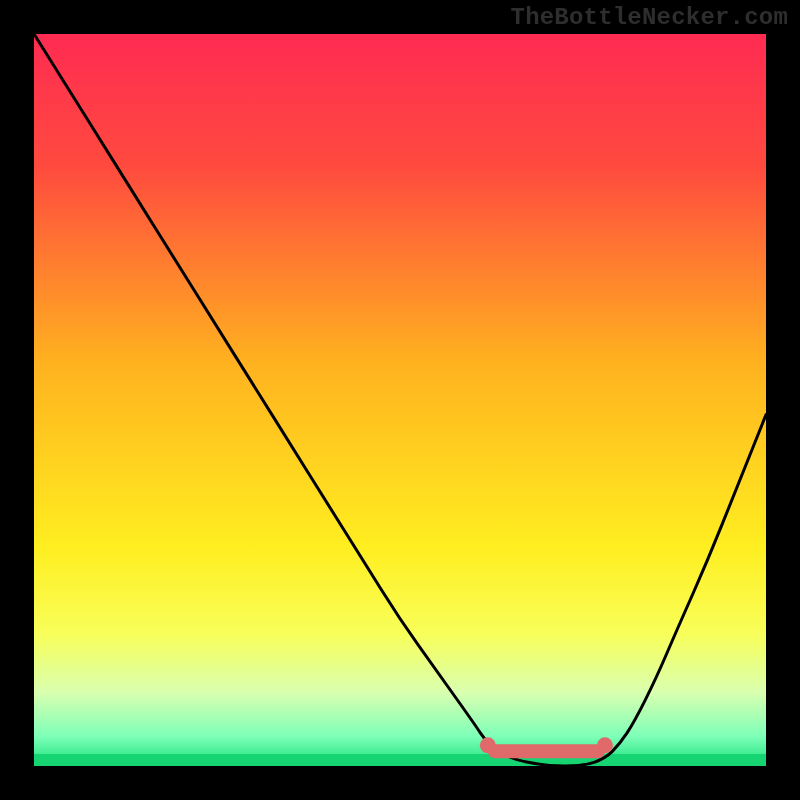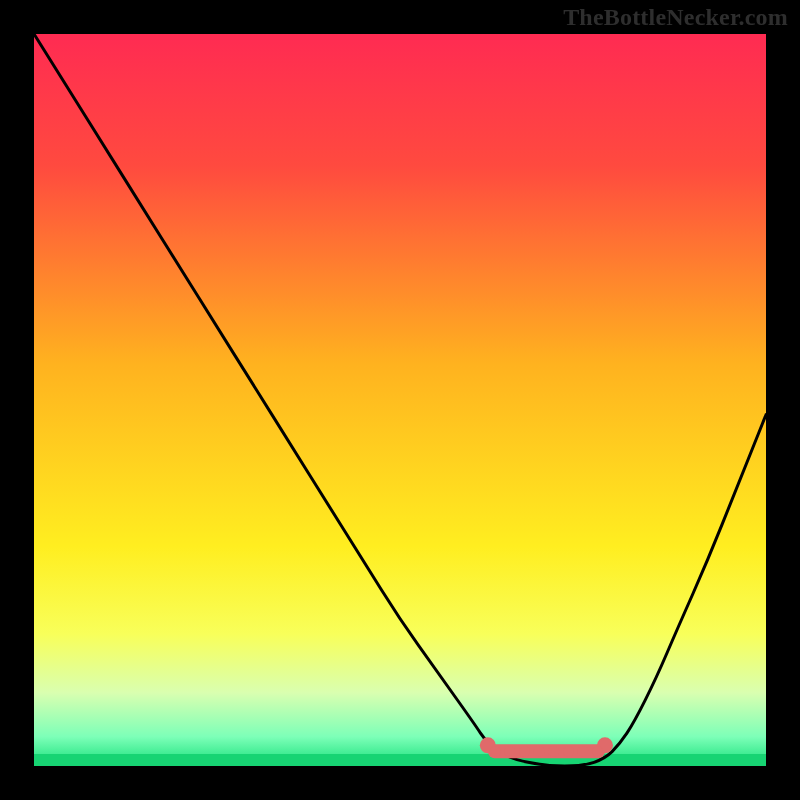--- a/index.html
+++ b/index.html
@@ -7,21 +7,21 @@
   .stage {
     position: relative;
     width: 800px;
     height: 800px;
     background: #000;
   }
   .watermark {
     position: absolute;
     top: 4px;
     right: 12px;
-    font-family: Liberation Serif, serif;
+    font-family: Liberation Mono, monospace;
     font-size: 24px;
     font-weight: 600;
     color: #2e2e2e;
     letter-spacing: 0.2px;
     user-select: none;
   }
   .plot {
     position: absolute;
     left: 34px;
     top: 34px;

